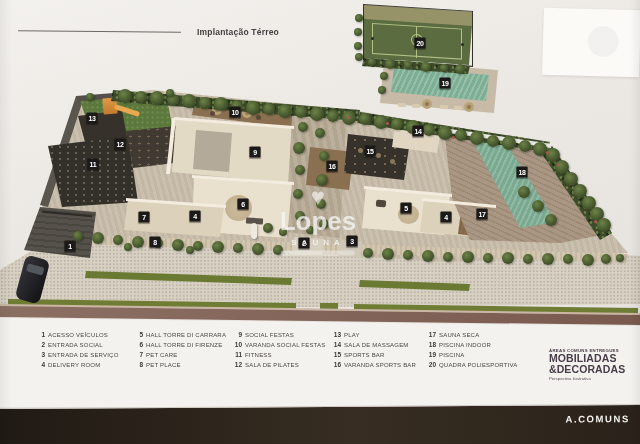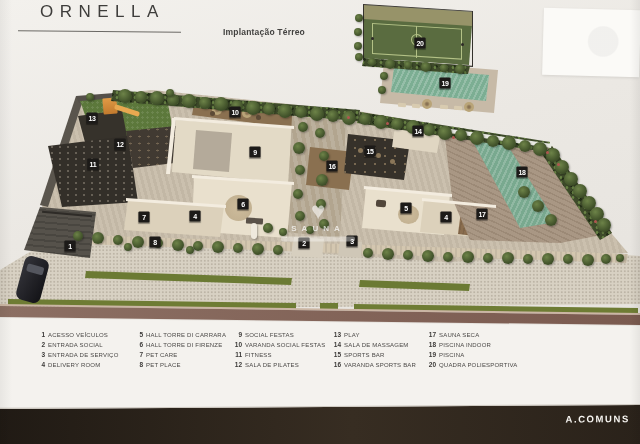--- a/index.html
+++ b/index.html
@@ -4,21 +4,21 @@
 <style>
   html,body{margin:0;padding:0;background:#e9e6e2;}
   *{box-sizing:border-box;}
   #page{position:relative;width:640px;height:444px;overflow:hidden;
         background:linear-gradient(165deg,#f3f1ed 0%,#ebe8e3 40%,#e7e4df 75%,#e2dfd9 100%);
         font-family:"Liberation Sans",sans-serif;}
 
   
   #title{position:absolute;left:40px;top:2px;font-size:17px;font-weight:400;letter-spacing:6.5px;color:#3e3d3b;z-index:10;}
   #title-line{position:absolute;left:18px;top:31px;width:163px;height:1.4px;background:#6b6965;transform:rotate(.55deg);z-index:10;}
-  #subtitle{position:absolute;left:197px;top:27px;font-size:8.5px;font-weight:700;color:#434240;letter-spacing:.2px;z-index:10;margin-left:26px;}
+  #subtitle{position:absolute;left:197px;top:27px;font-size:8.5px;font-weight:700;color:#434240;letter-spacing:.2px;z-index:10;}
 
   
   #card{position:absolute;left:543px;top:9px;width:97px;height:67px;background:#fbfaf7;transform:rotate(1.6deg);
         box-shadow:0 1px 3px rgba(0,0,0,.10);z-index:3;
         background-image:radial-gradient(circle at 62% 48%, rgba(60,60,70,.05) 0 21%, transparent 23%);}
 
   
   #plan{position:absolute;left:0;top:0;width:640px;height:340px;z-index:2;}
   .z{position:absolute;left:0;top:0;width:640px;height:340px;}
 
@@ -156,21 +156,20 @@
   #footer .brand{position:absolute;right:14px;top:8px;font-size:9.5px;font-weight:700;letter-spacing:1.6px;color:#f7f5f1;}
 
   .edge-shade{position:absolute;right:0;top:0;width:10px;height:444px;z-index:30;background:linear-gradient(90deg,transparent,rgba(0,0,0,.06));pointer-events:none;}
   .left-shade{position:absolute;left:0;top:0;width:12px;height:444px;z-index:30;background:linear-gradient(270deg,transparent,rgba(0,0,0,.05));pointer-events:none;}
 </style>
 </head>
 <body>
 
 <div id="page">
 
-  <div id="title">ORNELLA</div>
   <div id="title-line"></div>
   <div id="subtitle">Implantação Térreo</div>
 
   <div id="card"></div>
 
   <div class="paper-bottom"></div>
 
   <div id="plan">
 
     <div class="z sidewalk"></div>
@@ -381,20 +380,21 @@
       <div class="flw" style="left: 347px; top: 116px;"></div>
       <div class="flw" style="left: 386px; top: 122px;"></div>
       <div class="flw" style="left: 452px; top: 136px;"></div>
       <div class="flw" style="left: 546px; top: 151px;"></div>
       <div class="flw" style="left: 557px; top: 163px;"></div>
       <div class="flw" style="left: 594px; top: 220px;"></div>
     </div>
 
   <div id="watermark">
     <div class="wm-heart">♥</div>
+    <div class="wm-brand">Lopes</div>
     <div class="wm-home">SAUNA</div>
     <div class="wm-line"></div>
   </div>
 
   <div id="legend">
       <div class="legend-col col1">
         <div class="legend-row">
           <span class="num">1</span>
           <span class="lbl">ACESSO VEÍCULOS</span>
         </div>
@@ -478,20 +478,26 @@
           <span class="num">19</span>
           <span class="lbl">PISCINA</span>
         </div>
         <div class="legend-row">
           <span class="num">20</span>
           <span class="lbl">QUADRA POLIESPORTIVA</span>
         </div>
       </div>
     </div>
 
+  <div id="badge">
+    <div class="badge-sm">ÁREAS COMUNS ENTREGUES</div>
+    <div class="badge-lg">MOBILIADAS</div>
+    <div class="badge-lg">&amp;DECORADAS</div>
+    <div class="badge-sm2">Perspectiva ilustrativa</div>
+  </div>
 
   <div id="footer">
     <div class="brand">A.COMUNS</div>
   </div>
 
   <div class="edge-shade"></div>
   <div class="left-shade"></div>
 </div>
 
 </body></html>

